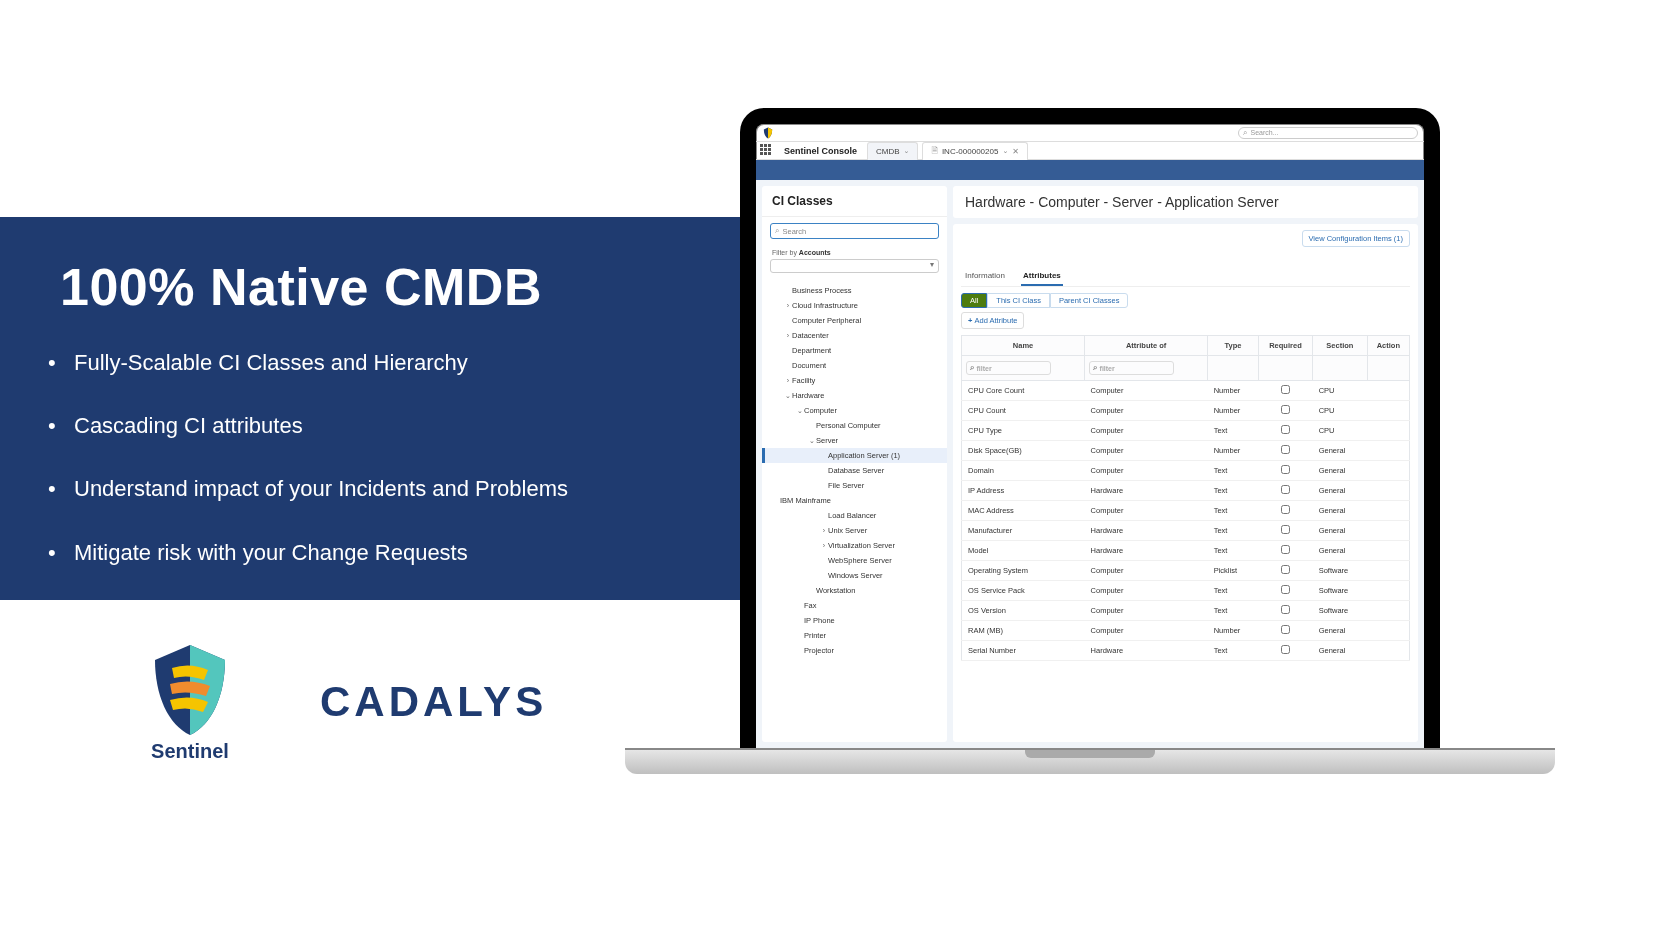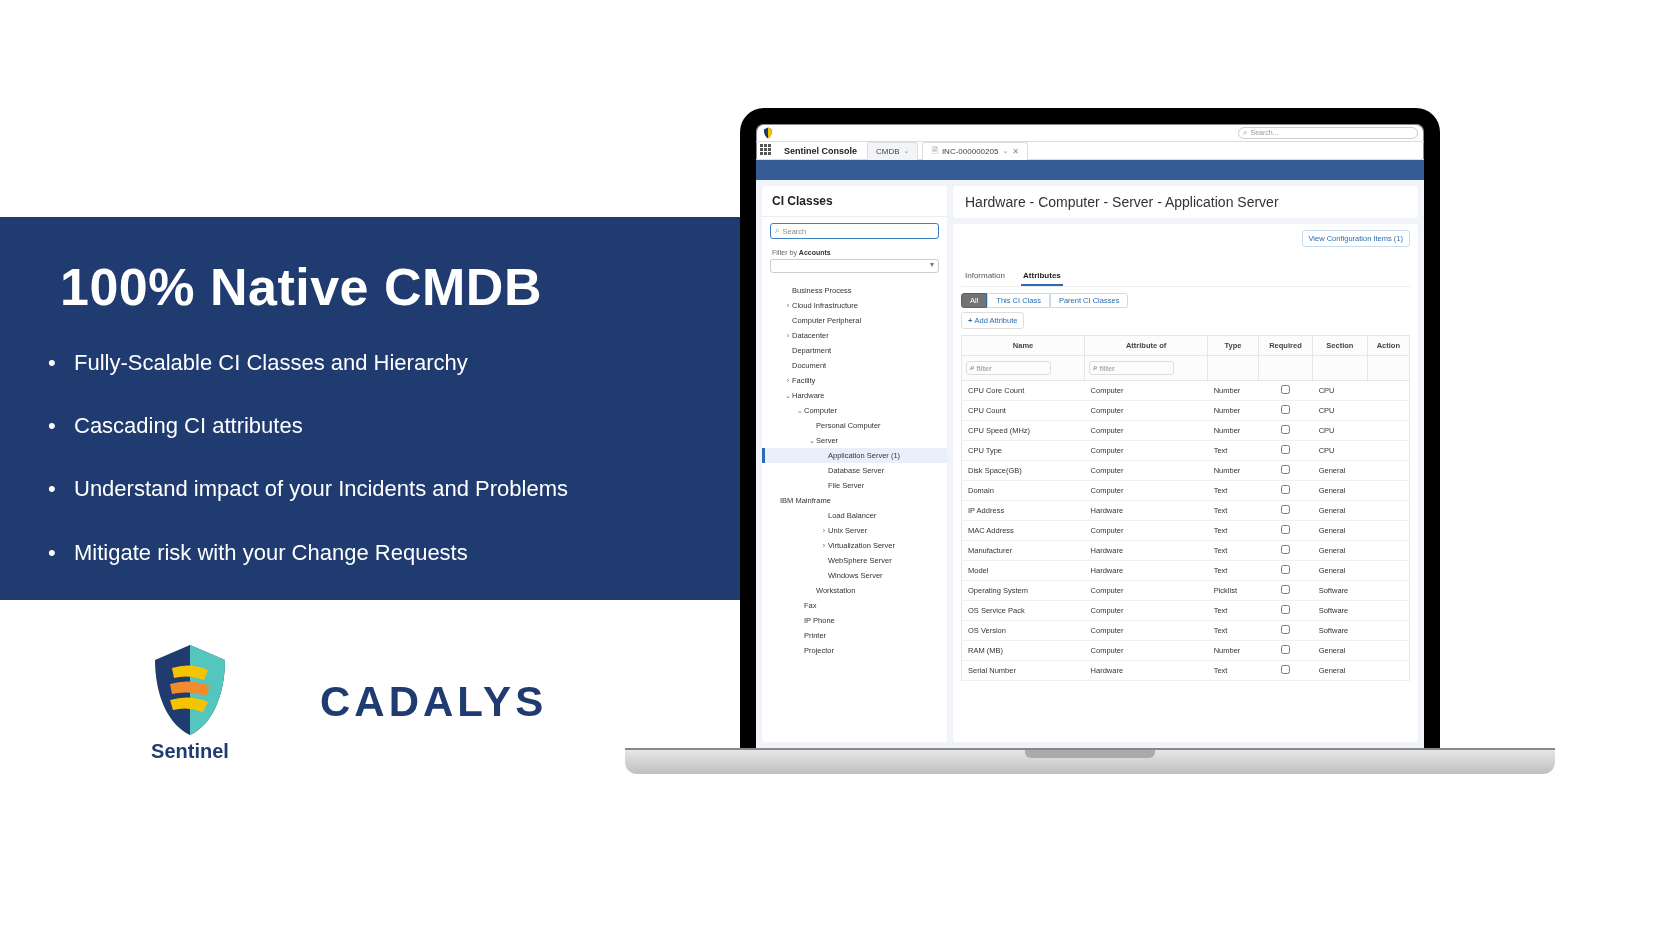--- a/index.html
+++ b/index.html
@@ -51,21 +51,21 @@
   .crumb-card{background:#fff;border-radius:3px;padding:8px 12px;font-size:14px;color:#333}
   .detail-card{flex:1;background:#fff;border-radius:3px;display:flex;flex-direction:column;padding:6px 8px;overflow:hidden}
   .view-link{align-self:flex-end;border:1px solid #c9dcee;color:#2b6cb0;font-size:7.5px;padding:3px 6px;border-radius:3px;cursor:pointer;margin-bottom:20px}
   .subtabs{display:flex;gap:14px;font-size:8px;border-bottom:1px solid #eee;padding:0 2px}
   .subtabs span{padding:4px 2px;color:#555;cursor:pointer}
   .subtabs span.active{color:#222;font-weight:600;border-bottom:2px solid #2b6cb0}
   .pill-row{display:flex;gap:0;margin:6px 0 4px}
   .pill{border:1px solid #c9dcee;padding:2px 8px;font-size:7.5px;color:#2b6cb0;cursor:pointer}
   .pill:first-child{border-radius:3px 0 0 3px}
   .pill:last-child{border-radius:0 3px 3px 0}
-  .pill.active{background:#737373;color:#fff;border-color:#2b6cb0}
+  .pill.active{background:#4d7c0f;color:#fff;border-color:#2b6cb0}
   .add-attr{width:fit-content;border:1px solid #ddd;border-radius:3px;padding:3px 6px;font-size:7.5px;color:#2b6cb0;margin-bottom:6px;cursor:pointer}
   .add-attr::before{content:"+ ";font-weight:700}
   
   table{width:100%;border-collapse:collapse;font-size:7.5px;border:1px solid #e3e6ea}
   th{background:#fcfcfd;color:#444;font-weight:700;padding:5px 4px;border:1px solid #e3e6ea;text-align:center}
   th:nth-child(1),th:nth-child(2){text-align:center}
   td{padding:4px 6px;border-bottom:1px solid #f0f0f0;color:#333}
   td:nth-child(1),td:nth-child(2){color:#333}
   td:nth-child(4){text-align:center}
   .mini-search{width:85px;border:1px solid #ddd;border-radius:3px;height:14px;display:flex;align-items:center;padding:0 3px;color:#aaa;font-size:7px;gap:2px}
@@ -313,28 +313,20 @@
                   </tr>
                   <tr>
                     <td>CPU Count</td>
                     <td>Computer</td>
                     <td>Number</td>
                     <td><input type="checkbox" style=""></td>
                     <td>CPU</td>
                     <td></td>
                   </tr>
                   <tr>
-                    <td>CPU Speed (MHz)</td>
-                    <td>Computer</td>
-                    <td>Number</td>
-                    <td><input type="checkbox" style=""></td>
-                    <td>CPU</td>
-                    <td></td>
-                  </tr>
-                  <tr>
                     <td>CPU Type</td>
                     <td>Computer</td>
                     <td>Text</td>
                     <td><input type="checkbox" style=""></td>
                     <td>CPU</td>
                     <td></td>
                   </tr>
                   <tr>
                     <td>Disk Space(GB)</td>
                     <td>Computer</td>

